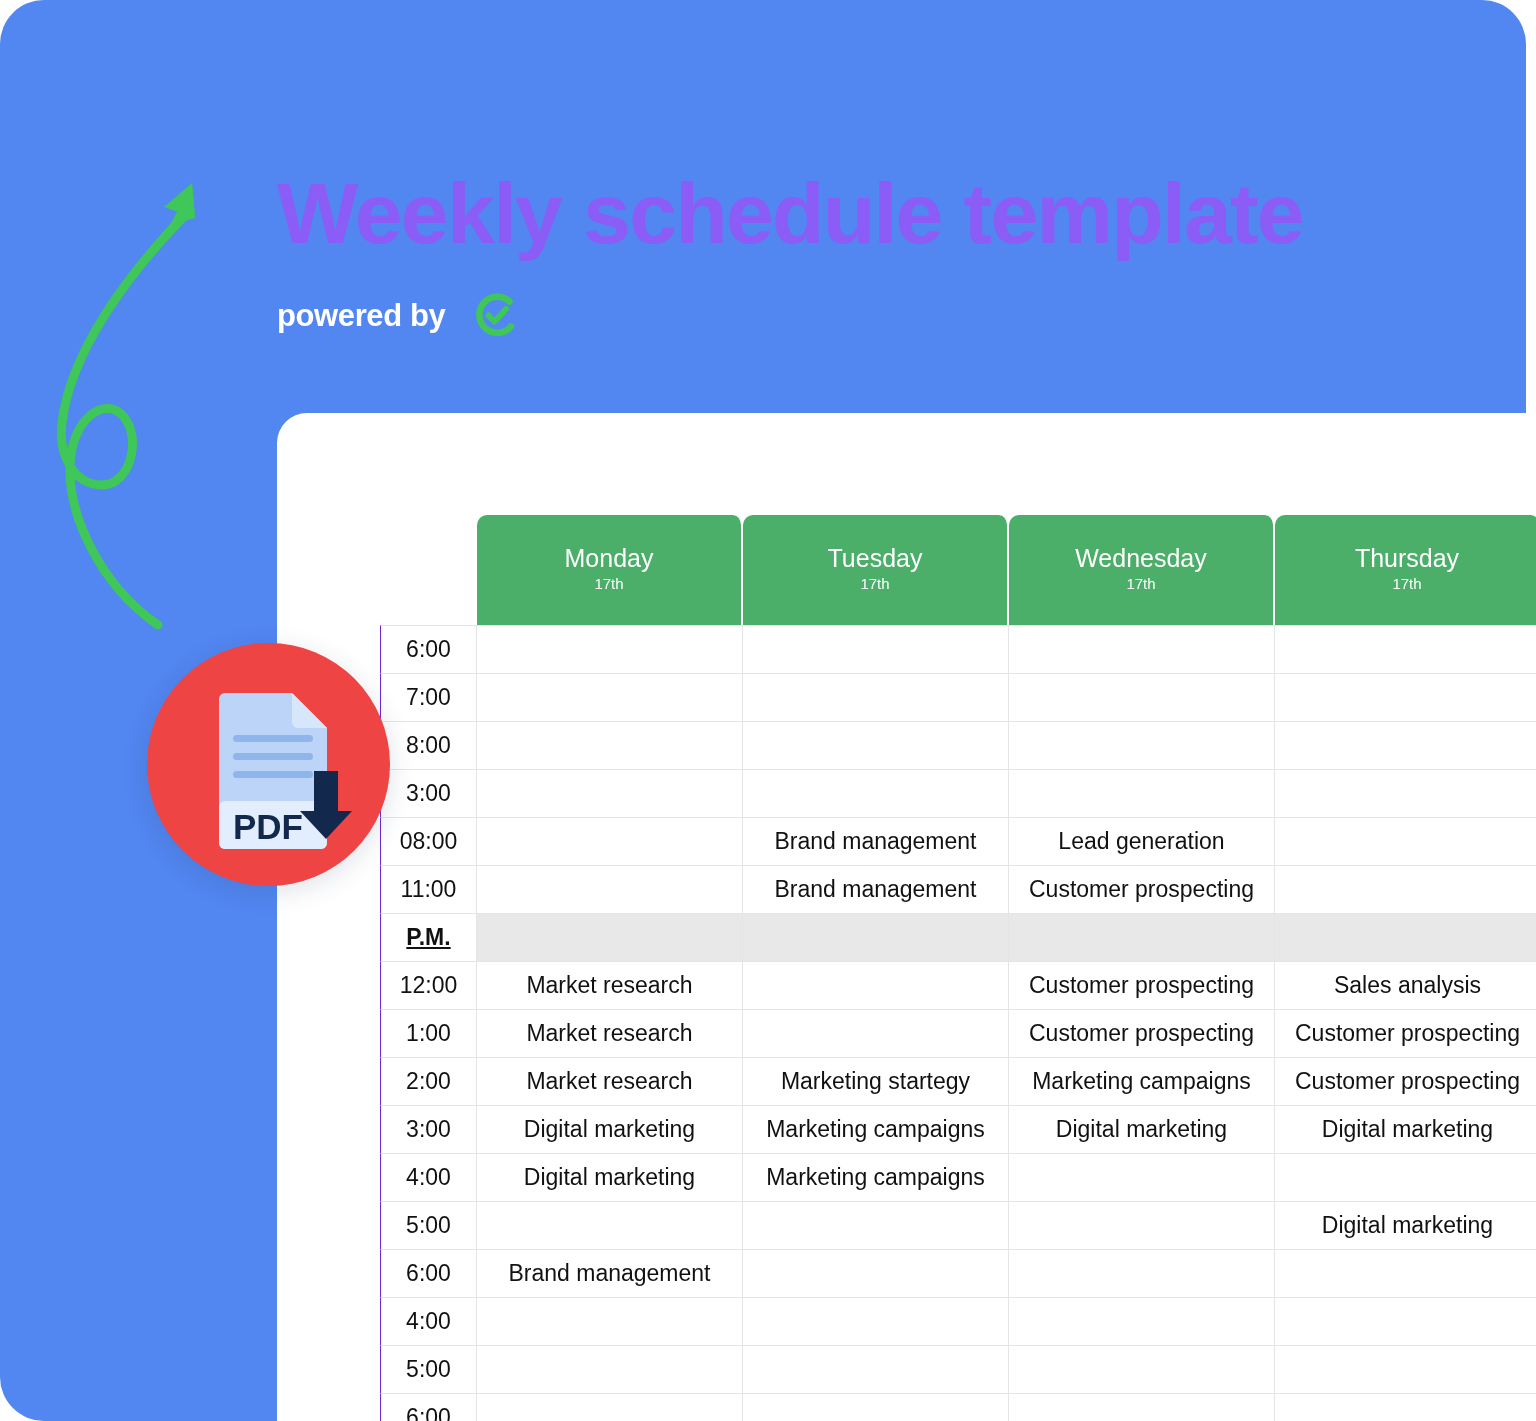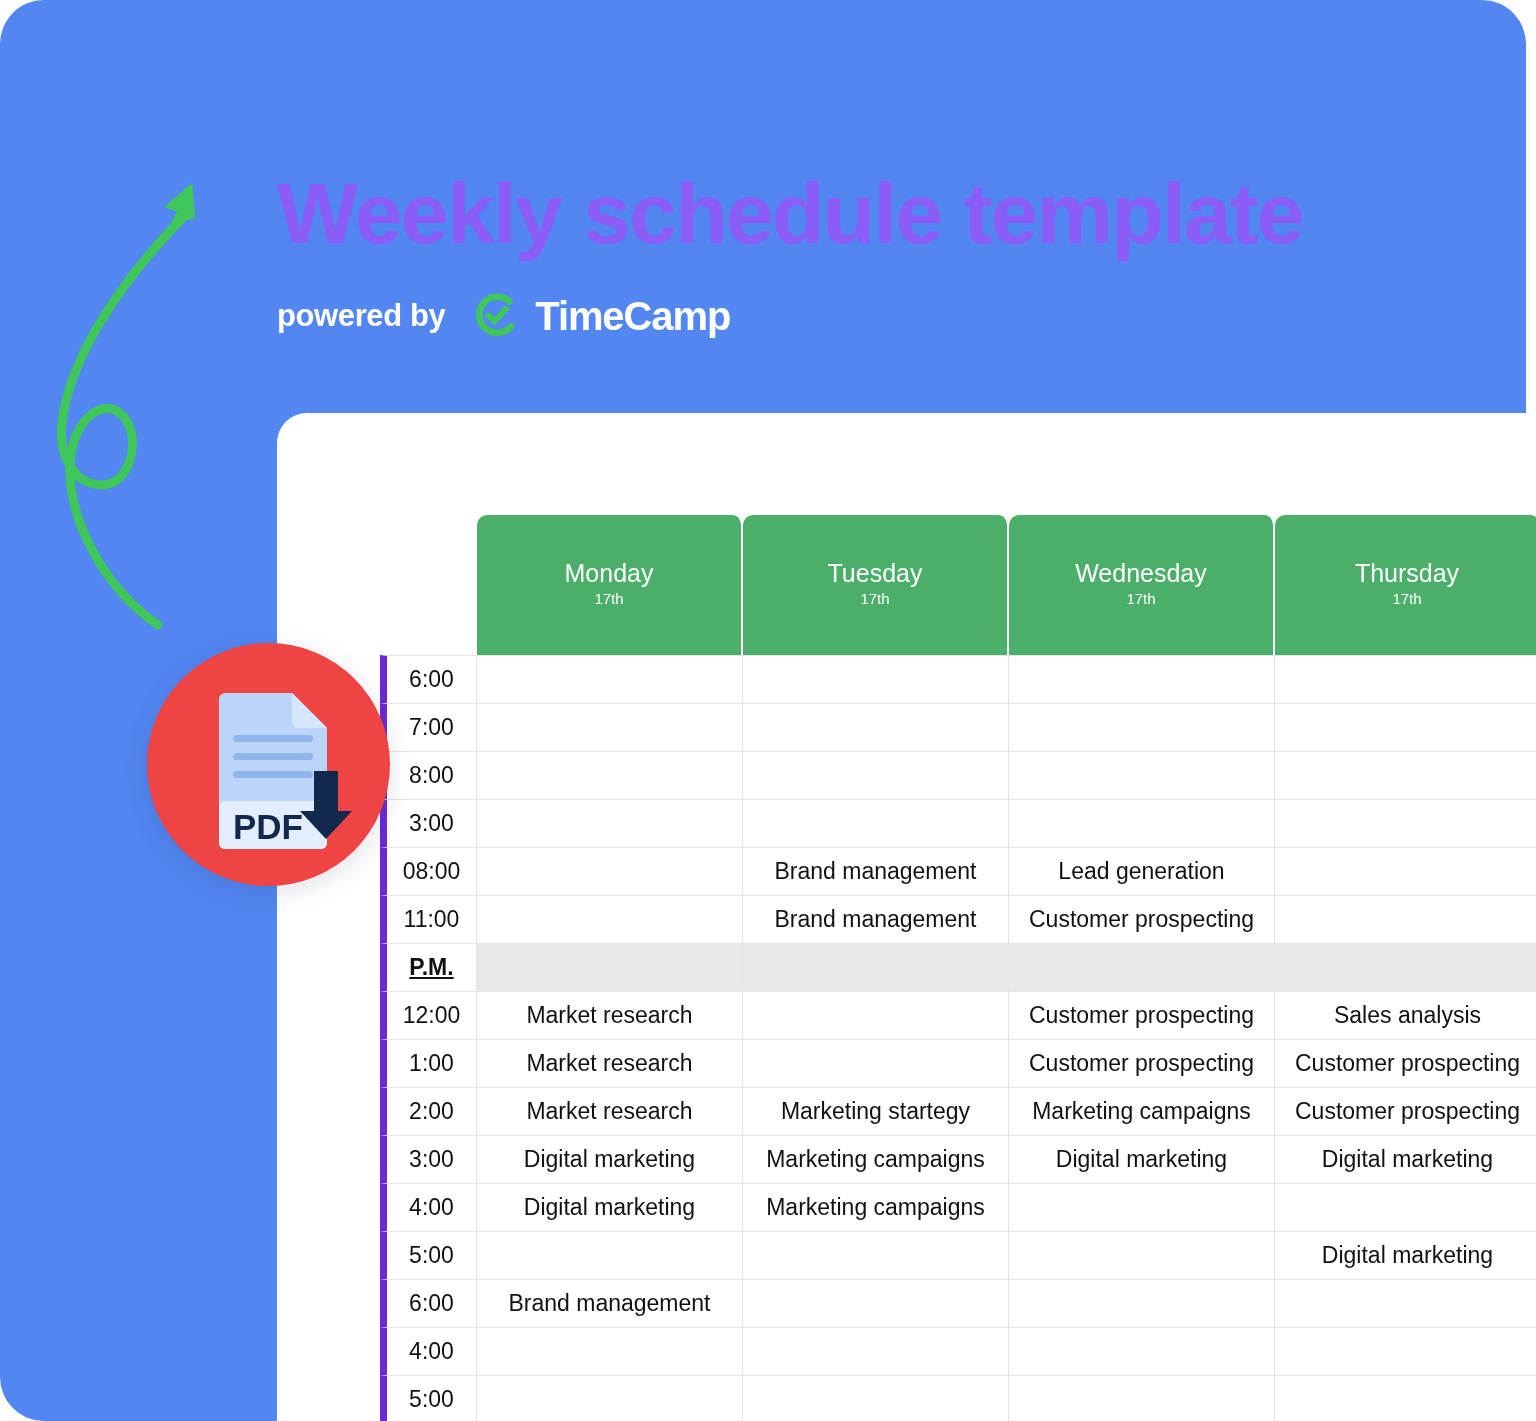--- a/index.html
+++ b/index.html
@@ -104,21 +104,21 @@
   #schedule-table th.day-head {
     background: #4BAF69;
     color: #ffffff;
     font-size: 25px;
     font-weight: normal;
     text-align: center;
     height: 108px;
     vertical-align: middle;
     border-right: 2px solid #ffffff;
     border-radius: 10px 10px 0 0;
-    padding: 16px;
+    padding: 1px;
   }
   #schedule-table th.corner-head {
     background: transparent;
     border: none;
     padding: 0;
   }
   .day-name { display: block; font-size: 25px; line-height: 1.15; }
   .day-date { display: block; font-size: 15px; line-height: 1.5; }
 
   #schedule-table td {
@@ -128,21 +128,21 @@
     text-align: center;
     vertical-align: middle;
     border-bottom: 1px solid #E3E5E7;
     border-right: 1px solid #E3E5E7;
     padding: 0 6px;
     background: #ffffff;
     white-space: nowrap;
     overflow: hidden;
   }
   #schedule-table td.time-cell {
-    border-left: 7px solid #6d28d9;
+    border-left: 1px solid #6d28d9;
     font-size: 23px;
     color: #111111;
   }
   #schedule-table tr.first-body-row td { border-top: 1px solid #E3E5E7; }
   #schedule-table tr.pm-row td {
     background: #E8E8E8;
   }
   #schedule-table tr.pm-row td.time-cell {
     background: #ffffff;
     font-weight: bold;
@@ -177,21 +177,20 @@
 
 <h1 id="page-title">Weekly schedule template</h1>
 
 <div id="powered-row">
   <span id="powered-label">powered by</span>
   <span id="brand-lockup">
     <svg width="52" height="52" viewBox="0 0 52 52">
       <path d="M38.5 11.5 A 18 18 0 1 0 40 36.5" stroke="#3FC75A" stroke-width="6.5" fill="none" stroke-linecap="round"></path>
       <path d="M17.5 25.5 L 23.5 31.5 L 35 19" stroke="#3FC75A" stroke-width="6" fill="none" stroke-linecap="round" stroke-linejoin="round"></path>
     </svg>
-    <span id="brand-name">TimeCamp</span>
   </span>
 </div>
 
 <div id="schedule-card">
   <table id="schedule-table">
     <colgroup>
       <col class="time-col">
       <col class="day-col">
         <col class="day-col">
         <col class="day-col">

